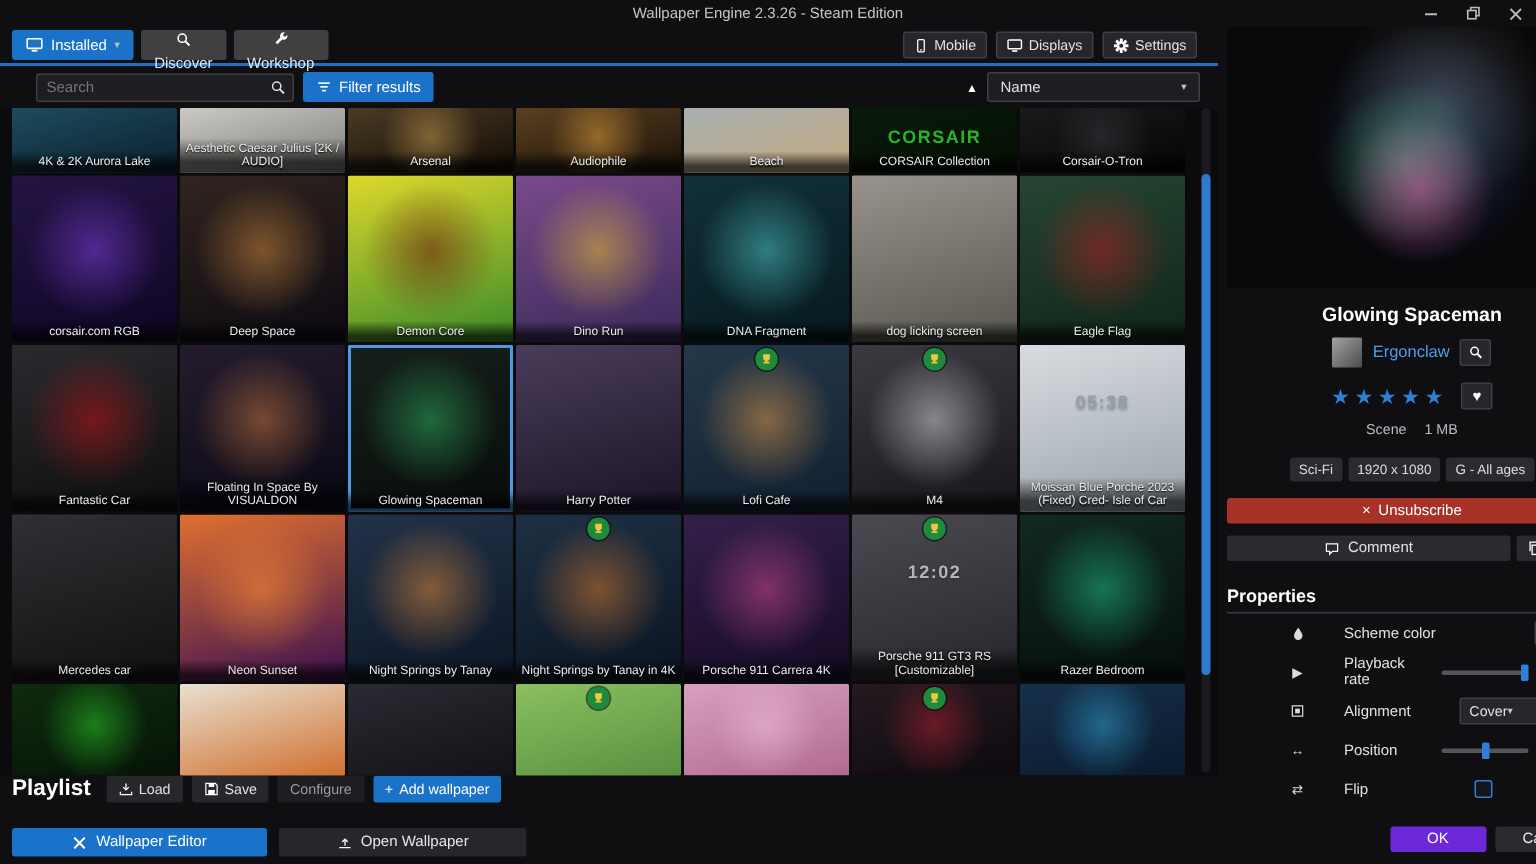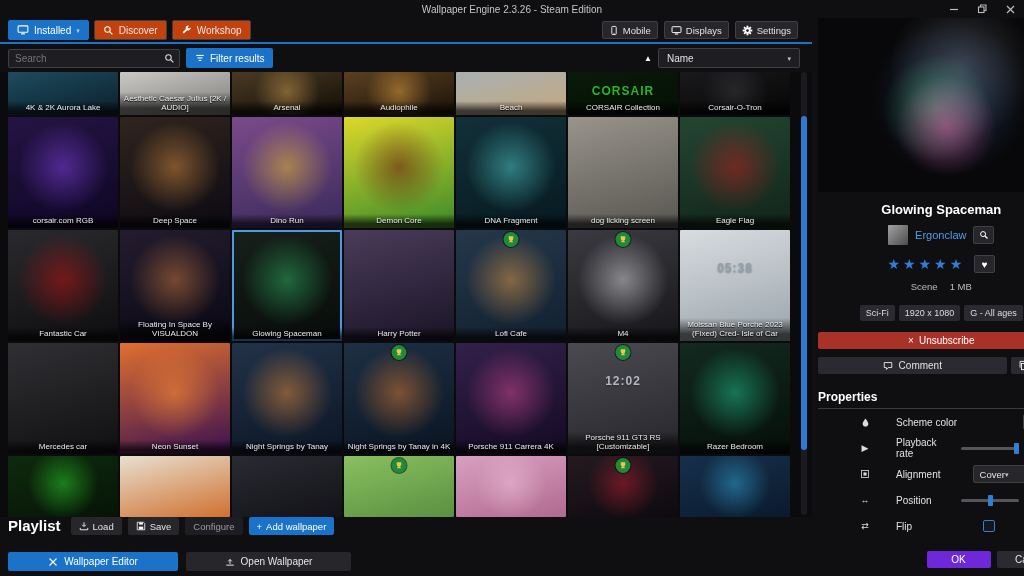--- a/index.html
+++ b/index.html
@@ -15,26 +15,26 @@
 
   
   .app-body { flex:1; display:flex; min-height:0; }
   .left-col { width:812px; flex:0 0 auto; display:flex; flex-direction:column; }
   .right-col { flex:1; display:flex; flex-direction:column; padding:0 8px 8px 6px; min-height:0; }
 
   
   .tabrow { height:26px; flex:0 0 auto; display:flex; align-items:center; gap:5px; padding-left:8px; border-bottom:2px solid #1a73c8; }
   .tab { height:20px; display:flex; align-items:center; gap:5px; padding:0 8px; font-size:10px; border-radius:2px; cursor:default; }
   .tab.active { background:#1a73c8; color:#fff; border:1px solid #1a73c8; }
-  .tab.inactive { background:#c2410c; border:1px solid #3f3f46; color:#e8e8e8; }
+  .tab.inactive { background:#404040; border:1px solid #3f3f46; color:#e8e8e8;flex-direction:column; }
   .header-btns { margin-left:auto; margin-right:14px; display:flex; gap:6px; }
   .hbtn { height:18px; background:#26262b; border:1px solid #3f3f46; border-radius:2px; display:flex; align-items:center; gap:4px; padding:0 6px; font-size:9.5px; color:#e2e2e4; }
 
   
-  .searchrow { height:28px; flex:0 0 auto; display:flex; align-items:center; gap:6px; padding-left:8px; }
+  .searchrow { height:28px; flex:0 0 auto; display:flex; align-items:center; gap:6px; padding-left:24px; }
   .search-box { width:172px; height:19px; background:#1d1d22; border:1px solid #3f3f46; border-radius:2px; display:flex; align-items:center; padding-right:4px; }
   .search-box input { flex:1; min-width:0; background:transparent; border:none; outline:none; color:#ccc; font-size:10px; padding:0 6px; font-family:inherit; }
   .filter-btn { height:20px; background:#1a73c8; color:#fff; border-radius:2px; display:flex; align-items:center; gap:5px; padding:0 9px; font-size:10px; }
   .sort-asc { margin-left:auto; font-size:8px; color:#fff; }
   .sort-select { width:142px; height:20px; margin-right:12px; background:#1d1d22; border:1px solid #3f3f46; border-radius:2px; display:flex; align-items:center; justify-content:space-between; padding:0 8px; font-size:10px; color:#e2e2e4; }
   .caret-txt { font-size:7px; color:#c2c2c6; line-height:1; }
 
   
   .gridwrap { position:relative; flex:1; min-height:0; background:#0b0b0e; }
   .grid { position:absolute; left:8px; top:0; display:grid; grid-template-columns:repeat(7,110px); grid-template-rows:43px 111px 111px 111px 61px; gap:2px; }
@@ -242,25 +242,25 @@
             </div>
             <div class="tile" style="background: radial-gradient(circle at 50% 45%, rgba(58, 58, 64, 0.533) 0%, transparent 55%), linear-gradient(165deg, rgb(26, 26, 28), rgb(5, 5, 6));">
               <div class="tile-label">Corsair-O-Tron</div>
             </div>
             <div class="tile" style="background: radial-gradient(circle at 50% 45%, rgba(128, 64, 224, 0.533) 0%, transparent 55%), linear-gradient(165deg, rgb(36, 20, 68), rgb(14, 6, 36));">
               <div class="tile-label">corsair.com RGB</div>
             </div>
             <div class="tile" style="background: radial-gradient(circle at 50% 45%, rgba(208, 138, 64, 0.533) 0%, transparent 55%), linear-gradient(165deg, rgb(48, 36, 30), rgb(12, 10, 18));">
               <div class="tile-label">Deep Space</div>
             </div>
+            <div class="tile" style="background: radial-gradient(circle at 50% 45%, rgba(106, 14, 14, 0.533) 0%, transparent 55%), linear-gradient(165deg, rgb(221, 216, 42), rgb(58, 138, 42));">
+              <div class="tile-label">Demon Core</div>
+            </div>
             <div class="tile" style="background: radial-gradient(circle at 50% 45%, rgba(232, 192, 48, 0.533) 0%, transparent 55%), linear-gradient(165deg, rgb(122, 74, 138), rgb(58, 42, 90));">
               <div class="tile-label">Dino Run</div>
-            </div>
-            <div class="tile" style="background: radial-gradient(circle at 50% 45%, rgba(106, 14, 14, 0.533) 0%, transparent 55%), linear-gradient(165deg, rgb(221, 216, 42), rgb(58, 138, 42));">
-              <div class="tile-label">Demon Core</div>
             </div>
             <div class="tile" style="background: radial-gradient(circle at 50% 45%, rgba(80, 200, 200, 0.533) 0%, transparent 55%), linear-gradient(165deg, rgb(18, 48, 56), rgb(6, 26, 32));">
               <div class="tile-label">DNA Fragment</div>
             </div>
             <div class="tile" style="background: linear-gradient(165deg, rgb(152, 148, 140), rgb(88, 86, 80));">
               <div class="tile-label">dog licking screen</div>
             </div>
             <div class="tile" style="background: radial-gradient(circle at 50% 45%, rgba(184, 32, 32, 0.533) 0%, transparent 55%), linear-gradient(165deg, rgb(37, 69, 50), rgb(16, 37, 26));">
               <div class="tile-label">Eagle Flag</div>
             </div>

